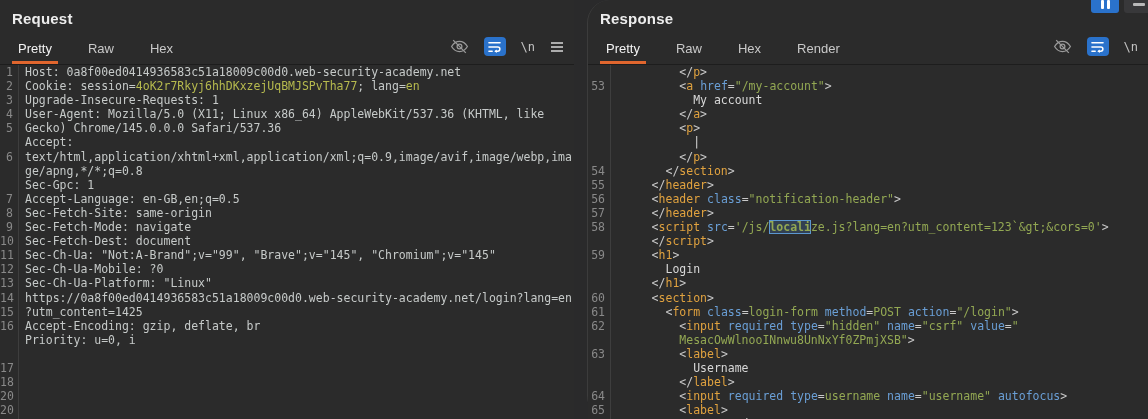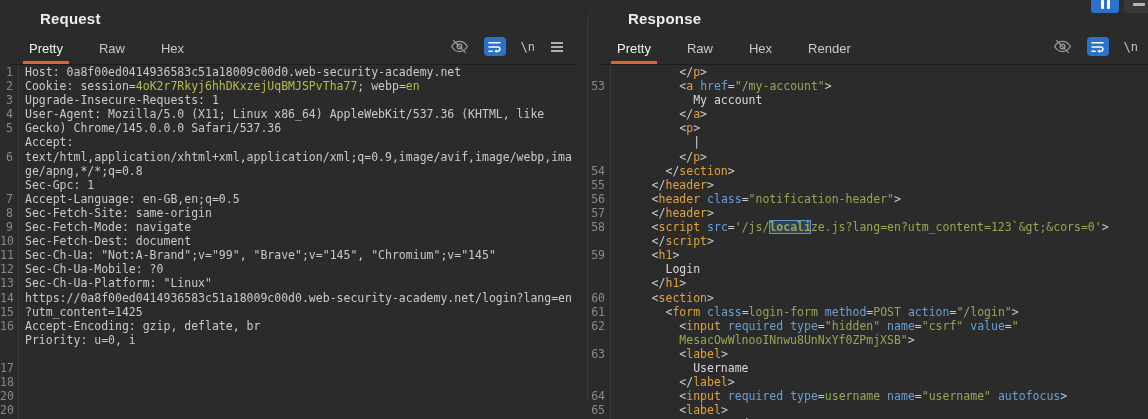--- a/index.html
+++ b/index.html
@@ -2,24 +2,24 @@
 <html><head>
 <meta charset="utf-8">
 <style>
   html,body{margin:0;padding:0;background:#2a2a2b;width:1148px;height:419px;overflow:hidden;
     font-family:"Liberation Sans",sans-serif;}
   .wrap{display:flex;width:1148px;height:419px;position:relative;}
   .panel{display:flex;flex-direction:column;box-sizing:border-box;background:#2b2b2b;}
   .panel.req{width:574px;}
   .gap{width:13px;background:#2a2a2b;}
   .panel.resp{width:561px;border-left:1px solid #3c3c3c;border-radius:23px;}
-  .phead{height:34px;box-sizing:border-box;padding:10px 12px 0 12px;margin-left:28px;}
+  .phead{height:34px;box-sizing:border-box;padding:10px 12px 0 12px;}
   .ptitle{font-size:15px;font-weight:bold;color:#ededed;letter-spacing:.2px;}
   .tabrow{height:31px;box-sizing:border-box;display:flex;align-items:stretch;
-    border-bottom:1px solid #1d1d1d;padding:0 10px 0 12px;margin-left:11px;}
+    border-bottom:1px solid #1d1d1d;padding:0 10px 0 12px;}
   .tab{font-size:13px;color:#c9c9c9;padding:7px 6px 0 6px;margin-right:24px;
     border-bottom:3px solid transparent;box-sizing:border-box;cursor:default;}
   .tab.sel{color:#f3f3f3;border-bottom-color:#e0662e;}
   .ticons{margin-left:auto;display:flex;align-items:center;gap:15px;padding-bottom:5px;}
   .icn{display:flex;align-items:center;justify-content:center;}
   .icn svg{display:block;}
   .wrapbtn{background:#2a72cb;border-radius:4px;width:22px;height:19px;}
   .nl{font-family:"DejaVu Sans Mono",monospace;font-size:12px;color:#c4c4c4;}
   
   .codewrap{flex:1;display:flex;overflow:hidden;background:#2b2b2b;
@@ -117,21 +117,21 @@
           <div class="ln">16</div>
           <div class="ln">&nbsp;</div>
           <div class="ln">&nbsp;</div>
           <div class="ln">17</div>
           <div class="ln">18</div>
           <div class="ln">20</div>
           <div class="ln">20</div>
         </div>
       <div class="lines">
           <div class="cl"><span class="p">Host: 0a8f00ed0414936583c51a18009c00d0.web-security-academy.net</span></div>
-          <div class="cl"><span class="p">Cookie: session=</span><span class="v">4oK2r7Rkyj6hhDKxzejUqBMJSPvTha77</span><span class="p">; webp=</span><span class="v">en</span></div>
+          <div class="cl"><span class="p">Cookie: session=</span><span class="v">4oK2r7Rkyj6hhDKxzejUqBMJSPvTha77</span><span class="p">; lang=</span><span class="v">en</span></div>
           <div class="cl"><span class="p">Upgrade-Insecure-Requests: 1</span></div>
           <div class="cl"><span class="p">User-Agent: Mozilla/5.0 (X11; Linux x86_64) AppleWebKit/537.36 (KHTML, like</span></div>
           <div class="cl"><span class="p">Gecko) Chrome/145.0.0.0 Safari/537.36</span></div>
           <div class="cl"><span class="p">Accept:</span></div>
           <div class="cl"><span class="p">text/html,application/xhtml+xml,application/xml;q=0.9,image/avif,image/webp,ima</span></div>
           <div class="cl"><span class="p">ge/apng,*/*;q=0.8</span></div>
           <div class="cl"><span class="p">Sec-Gpc: 1</span></div>
           <div class="cl"><span class="p">Accept-Language: en-GB,en;q=0.5</span></div>
           <div class="cl"><span class="p">Sec-Fetch-Site: same-origin</span></div>
           <div class="cl"><span class="p">Sec-Fetch-Mode: navigate</span></div>

